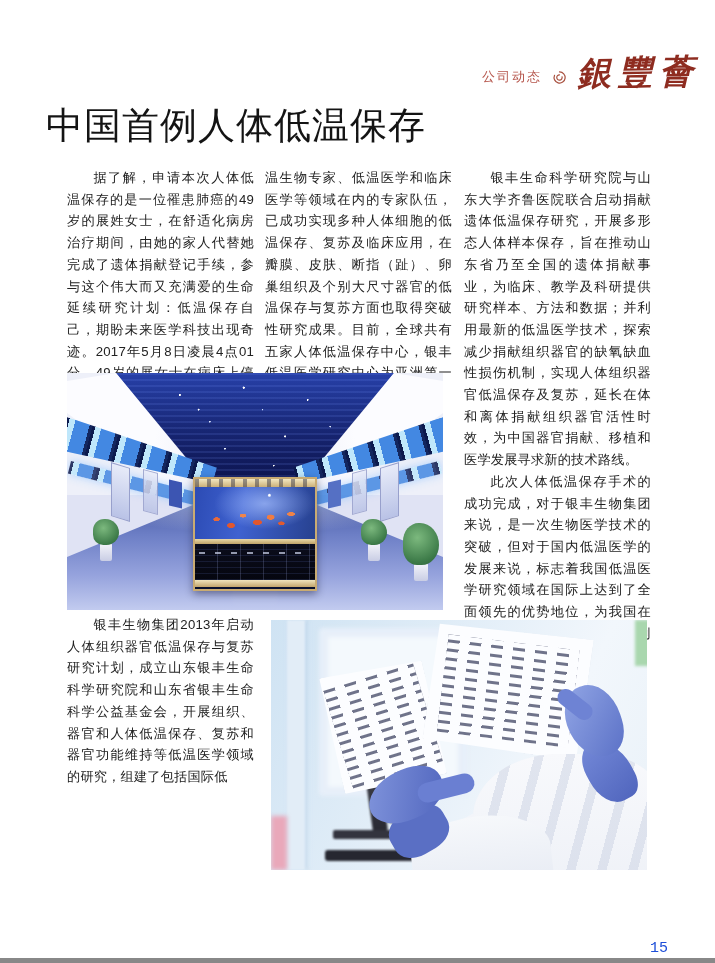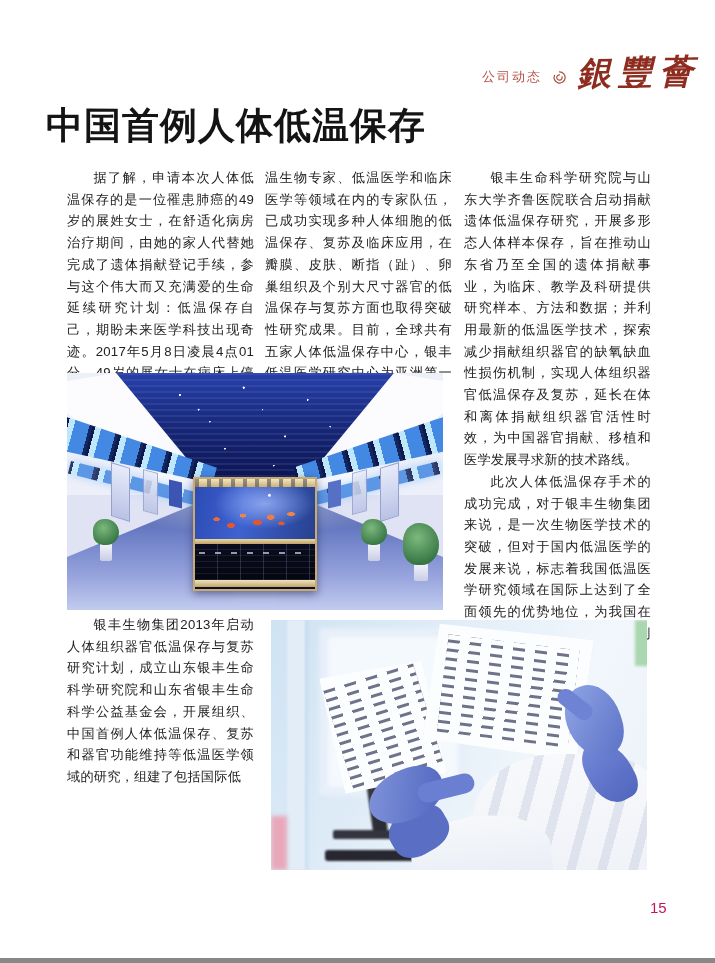--- a/index.html
+++ b/index.html
@@ -5,34 +5,34 @@
   html,body{margin:0;padding:0;background:#888;}
   .page{position:relative;width:715px;height:958px;background:#ffffff;margin:0 auto;overflow:hidden;
         font-family:"Liberation Sans","DejaVu Sans",sans-serif;}
   
   .header{position:absolute;top:56px;left:0;right:15px;display:flex;justify-content:flex-end;align-items:center;gap:10px;}
   .section-label{font-size:13px;color:#b5544a;letter-spacing:2px;padding-top:8px;}
   .swirl{width:15px;height:15px;margin-top:8px;}
   .brand{font-family:"Liberation Serif","DejaVu Serif",serif;font-style:italic;font-weight:700;
          font-size:34px;color:#8e2c20;letter-spacing:7px;transform:rotate(-1deg);line-height:1;}
   
-  .title{position:absolute;left:46px;top:104px;margin:0;font-size:37px;font-weight:700;color:#141414;
+  .title{position:absolute;left:46px;top:104px;margin:0;font-size:37px;font-weight:400;color:#141414;
          letter-spacing:1px;line-height:1.2;}
   
   .col{position:absolute;width:187px;font-size:13.2px;line-height:21.7px;letter-spacing:.2px;
        color:#222;text-align:justify;}
   .col p{margin:0;}
   .col p.ind{text-indent:2em;}
   .c1t{left:67px;top:167px;}
   .c2t{left:265px;top:167px;}
   .c3 {left:464px;top:167px;}
   .c1b{left:67px;top:614px;}
   
-  .pagenum{position:absolute;left:650px;top:899px;font-family:Liberation Sans, sans-serif;
-           font-size:15px;color:#be185d;}
+  .pagenum{position:absolute;left:650px;top:940px;font-family:Liberation Mono, monospace;
+           font-size:15px;color:#1d4ed8;}
   
   .corridor{position:absolute;left:67px;top:373px;width:376px;height:237px;background:#eef0f9;overflow:hidden;}
   .cor-floor{position:absolute;left:0;right:0;top:122px;bottom:0;
     background:radial-gradient(ellipse 70% 45% at 50% 6%,rgba(240,245,255,.55),rgba(240,245,255,0) 62%),
                linear-gradient(180deg,#42549f 0%,#6d7fc6 35%,#96a3dd 70%,#c2cbef 100%);}
   .cor-glow{position:absolute;left:44%;width:12%;top:122px;bottom:0;
     background:linear-gradient(180deg,rgba(255,255,255,.38),rgba(255,255,255,0));filter:blur(2px);}
   .cor-wl{position:absolute;left:0;top:122px;width:150px;height:62px;background:#e0e3f4;
     clip-path:polygon(0 0,150px 0,0 62px);}
   .cor-wr{position:absolute;right:0;top:122px;width:150px;height:62px;background:#e0e3f4;
@@ -210,21 +210,21 @@
         <i class="leaves"></i>
         <i class="pot"></i>
       </div>
     <div class="plant p3">
         <i class="leaves"></i>
         <i class="pot"></i>
       </div>
   </div>
 
   <div class="col c1b">
-    <p class="ind">银丰生物集团2013年启动人体组织器官低温保存与复苏研究计划，成立山东银丰生命科学研究院和山东省银丰生命科学公益基金会，开展组织、中国首例人体低温保存、复苏和器官功能维持等低温医学领域的研究，组建了包括国际低</p>
+    <p class="ind">银丰生物集团2013年启动人体组织器官低温保存与复苏研究计划，成立山东银丰生命科学研究院和山东省银丰生命科学公益基金会，开展组织、器官和人体低温保存、复苏和器官功能维持等低温医学领域的研究，组建了包括国际低</p>
   </div>
 
   <div class="lab">
     <div class="lab-strip"></div>
     <div class="lab-frame"></div>
     <div class="lab-pink"></div>
     <div class="lab-green"></div>
     <div class="scope">
       <i class="s-eye"></i>
       <i class="s-head"></i>

